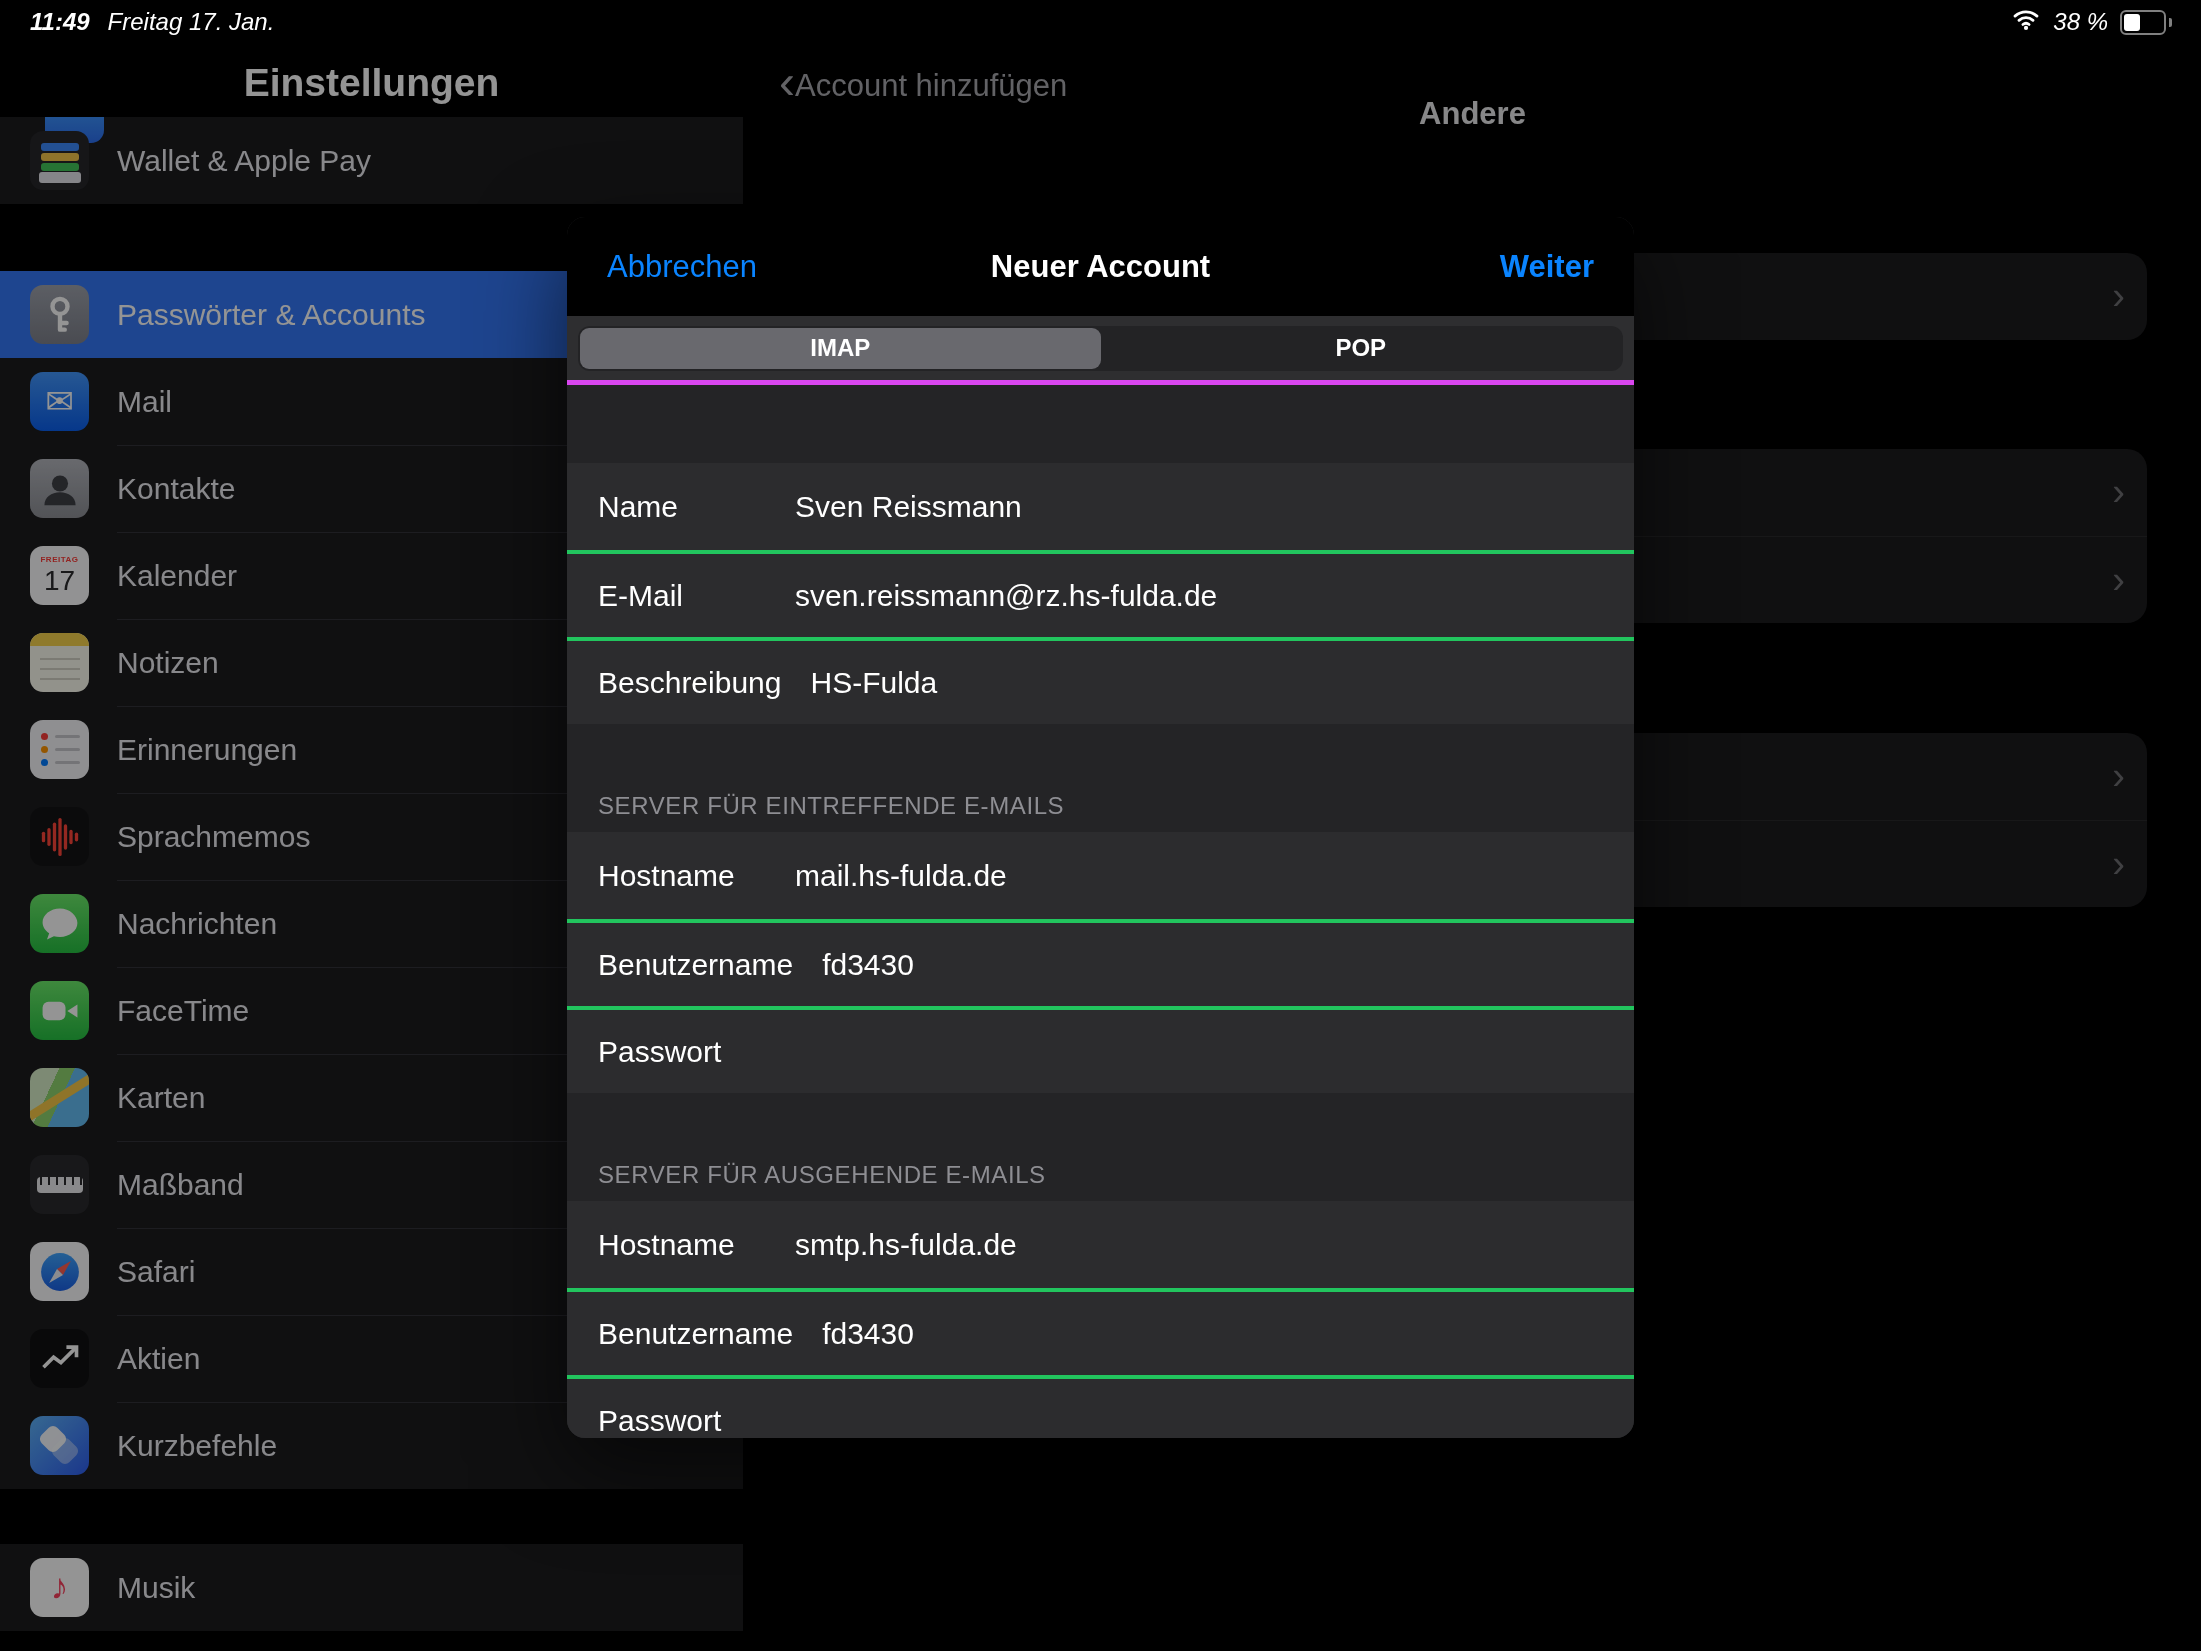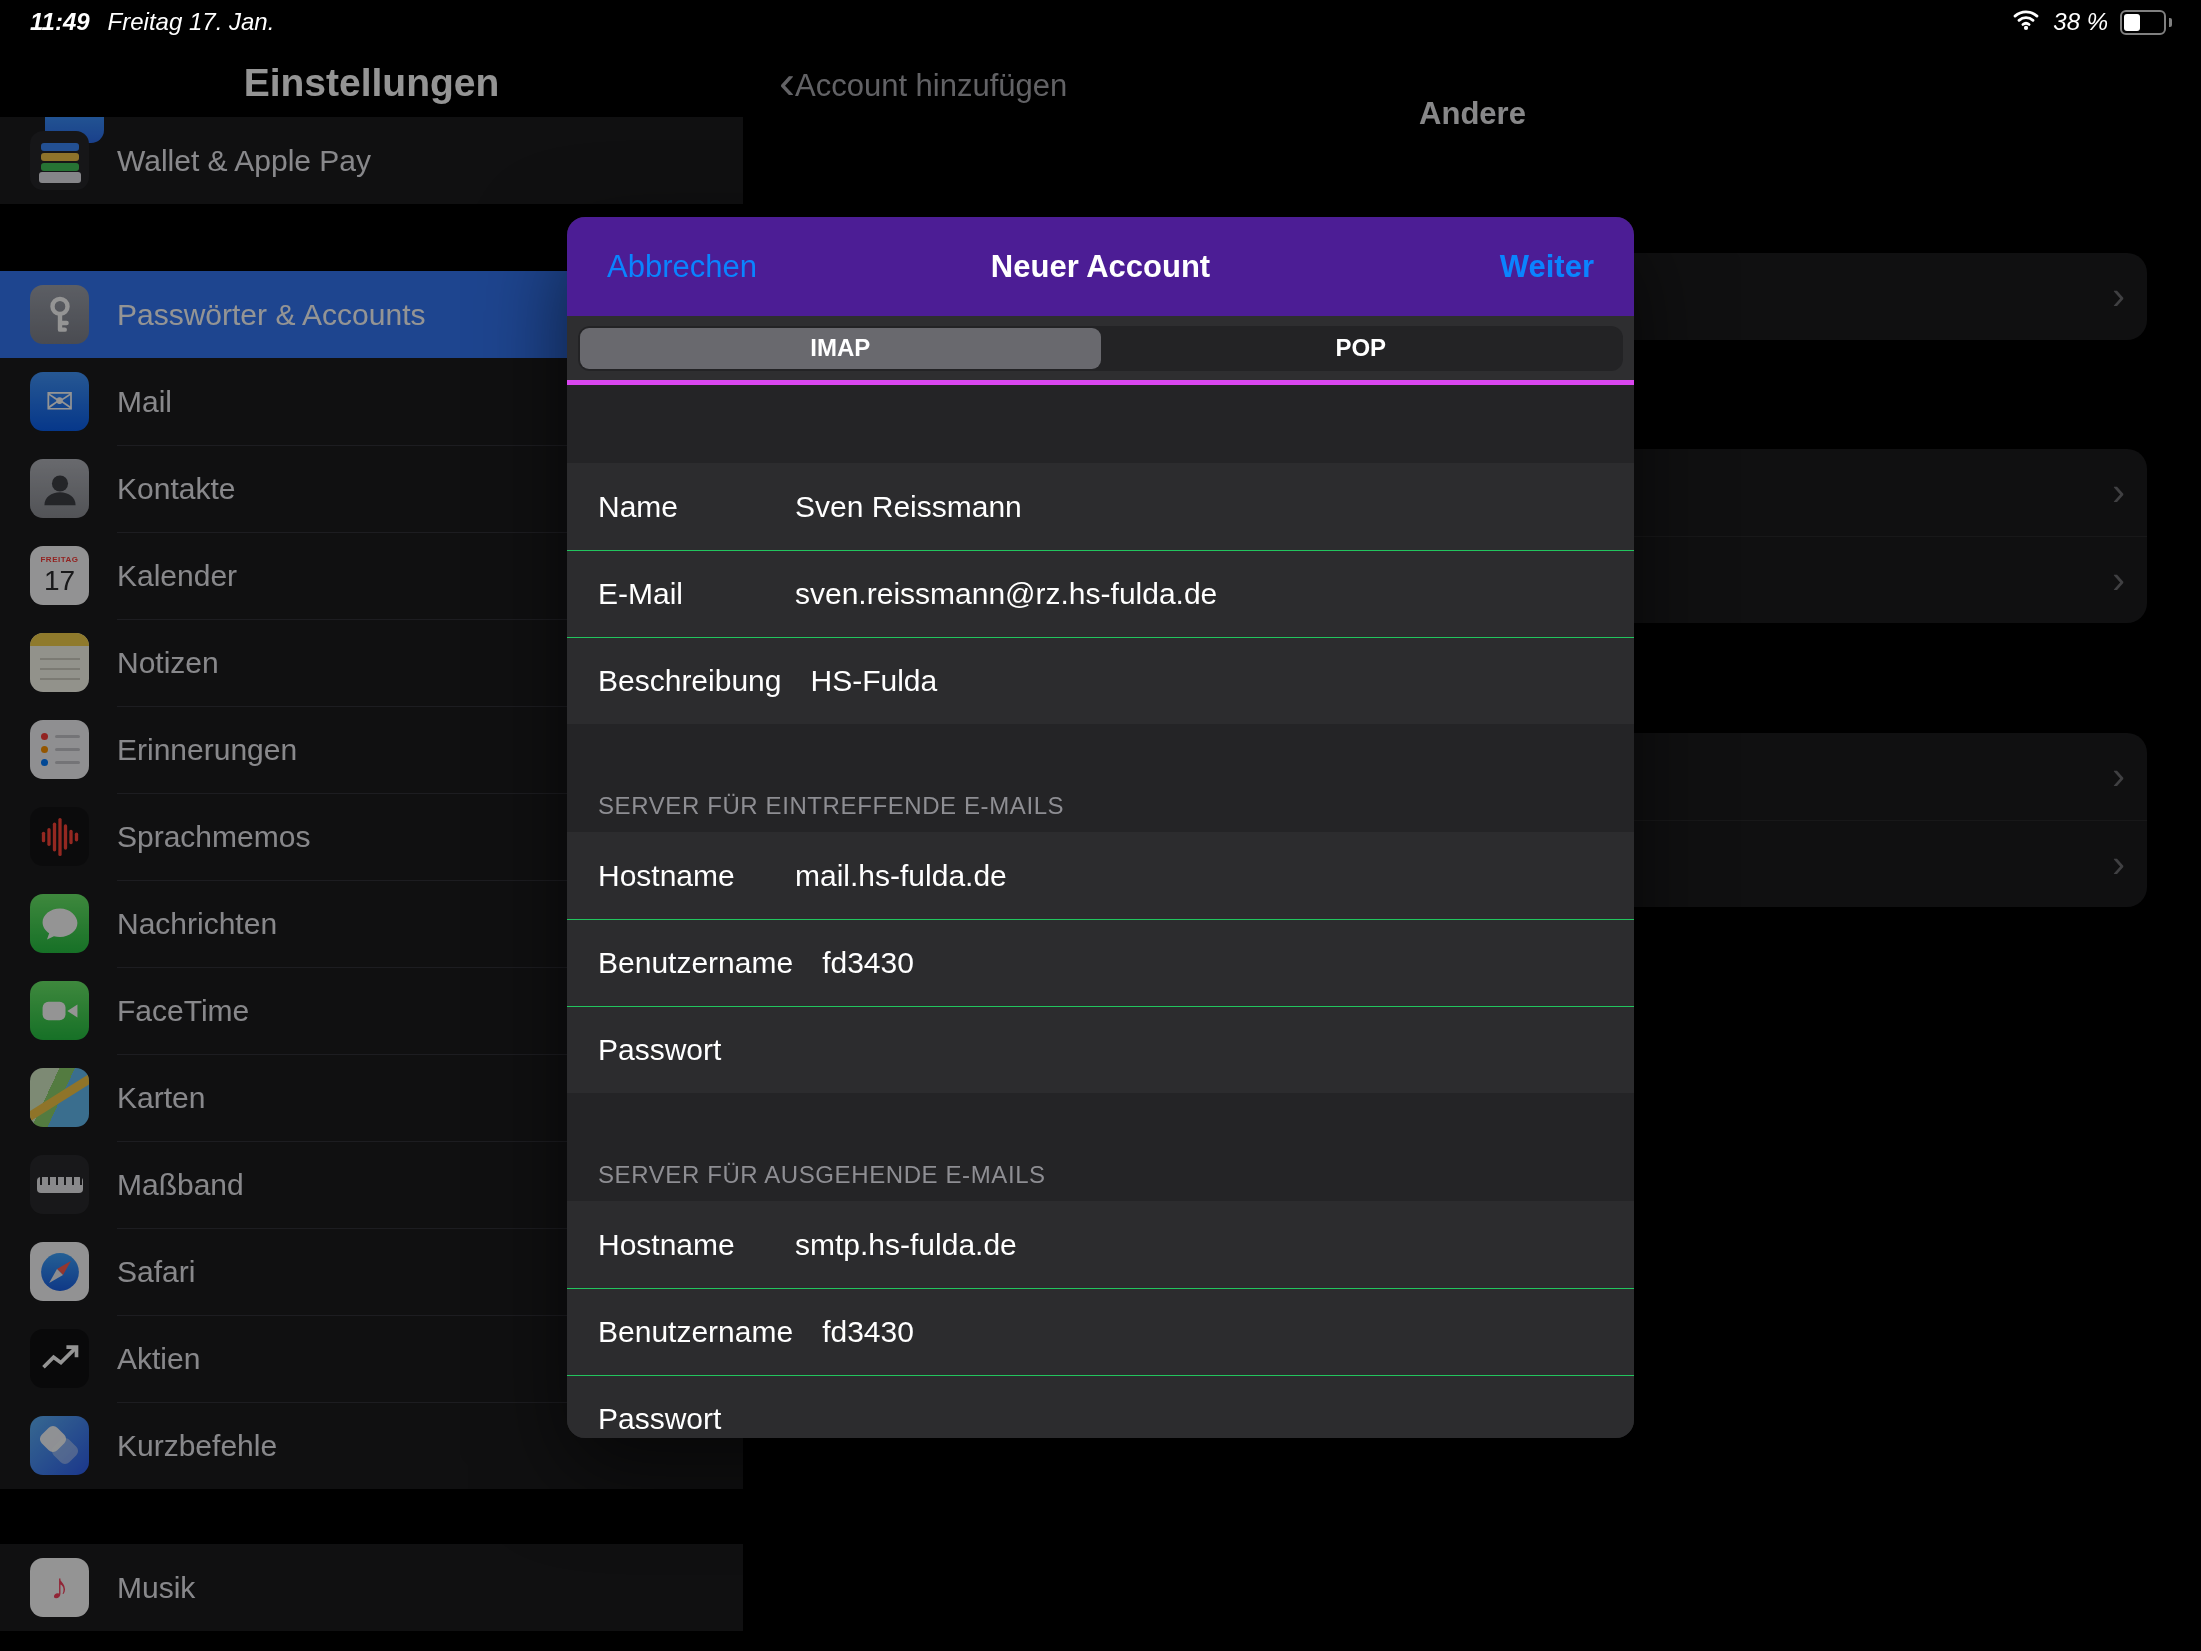--- a/index.html
+++ b/index.html
@@ -104,34 +104,34 @@
   .bg-row{height:87px;display:flex;align-items:center;justify-content:flex-end;padding-right:22px;box-sizing:border-box;}
   .bg-row + .bg-row{border-top:1px solid #2a2a2c;}
   .chev::before{content:"›";font-size:38px;color:#6e6e73;}
 
   
   .dim{position:absolute;inset:0;background:rgba(0,0,0,.42);z-index:40;}
 
   
   .modal{position:absolute;left:567px;top:217px;width:1067px;height:1221px;z-index:100;background:#242426;
     border-radius:18px;overflow:hidden;box-shadow:0 30px 89px rgba(0,0,0,.6);}
-  .modal-header{height:99px;background:#4c1d95;display:flex;align-items:center;justify-content:space-between;
+  .modal-header{height:99px;background:#000000;display:flex;align-items:center;justify-content:space-between;
     padding:0 40px;box-sizing:border-box;}
   .m-cancel{color:#0a84ff;font-size:31px;}
   .m-title{position:absolute;left:0;right:0;text-align:center;font-size:31px;font-weight:700;color:#fff;pointer-events:none;}
   .m-next{color:#0a84ff;font-size:31px;font-weight:600;}
   .modal-tabs{height:69px;background:#2e2e30;display:flex;align-items:center;padding:0 11px;box-sizing:border-box;
     border-bottom:5px solid #d946ef;}
   .seg-track{flex:1;height:45px;background:#232325;border-radius:12px;display:flex;padding:2px;box-sizing:border-box;}
   .seg{flex:1;display:flex;align-items:center;justify-content:center;font-size:24px;font-weight:600;color:#fff;border-radius:9px;}
   .seg-selected{background:#69696e;}
   .gap1{height:78px;}
   .form-group{background:#2c2c2e;}
   .form-row{height:87px;display:flex;align-items:center;padding-left:31px;box-sizing:border-box;font-size:30px;}
-  .form-row + .form-row{border-top:1px solid #22c55e;}
+  .form-row + .form-row{border-top:4px solid #22c55e;}
   .f-label{display:inline-block;min-width:168px;margin-right:29px;color:#fff;}
   .f-value{color:#fff;}
   .section-gap{height:108px;display:flex;align-items:flex-end;padding:0 31px 12px;box-sizing:border-box;}
   .section-header{font-size:24px;color:#8e8e93;letter-spacing:0.6px;}
 </style>
 </head>
 <body>
 
 <div class="screen">
 

